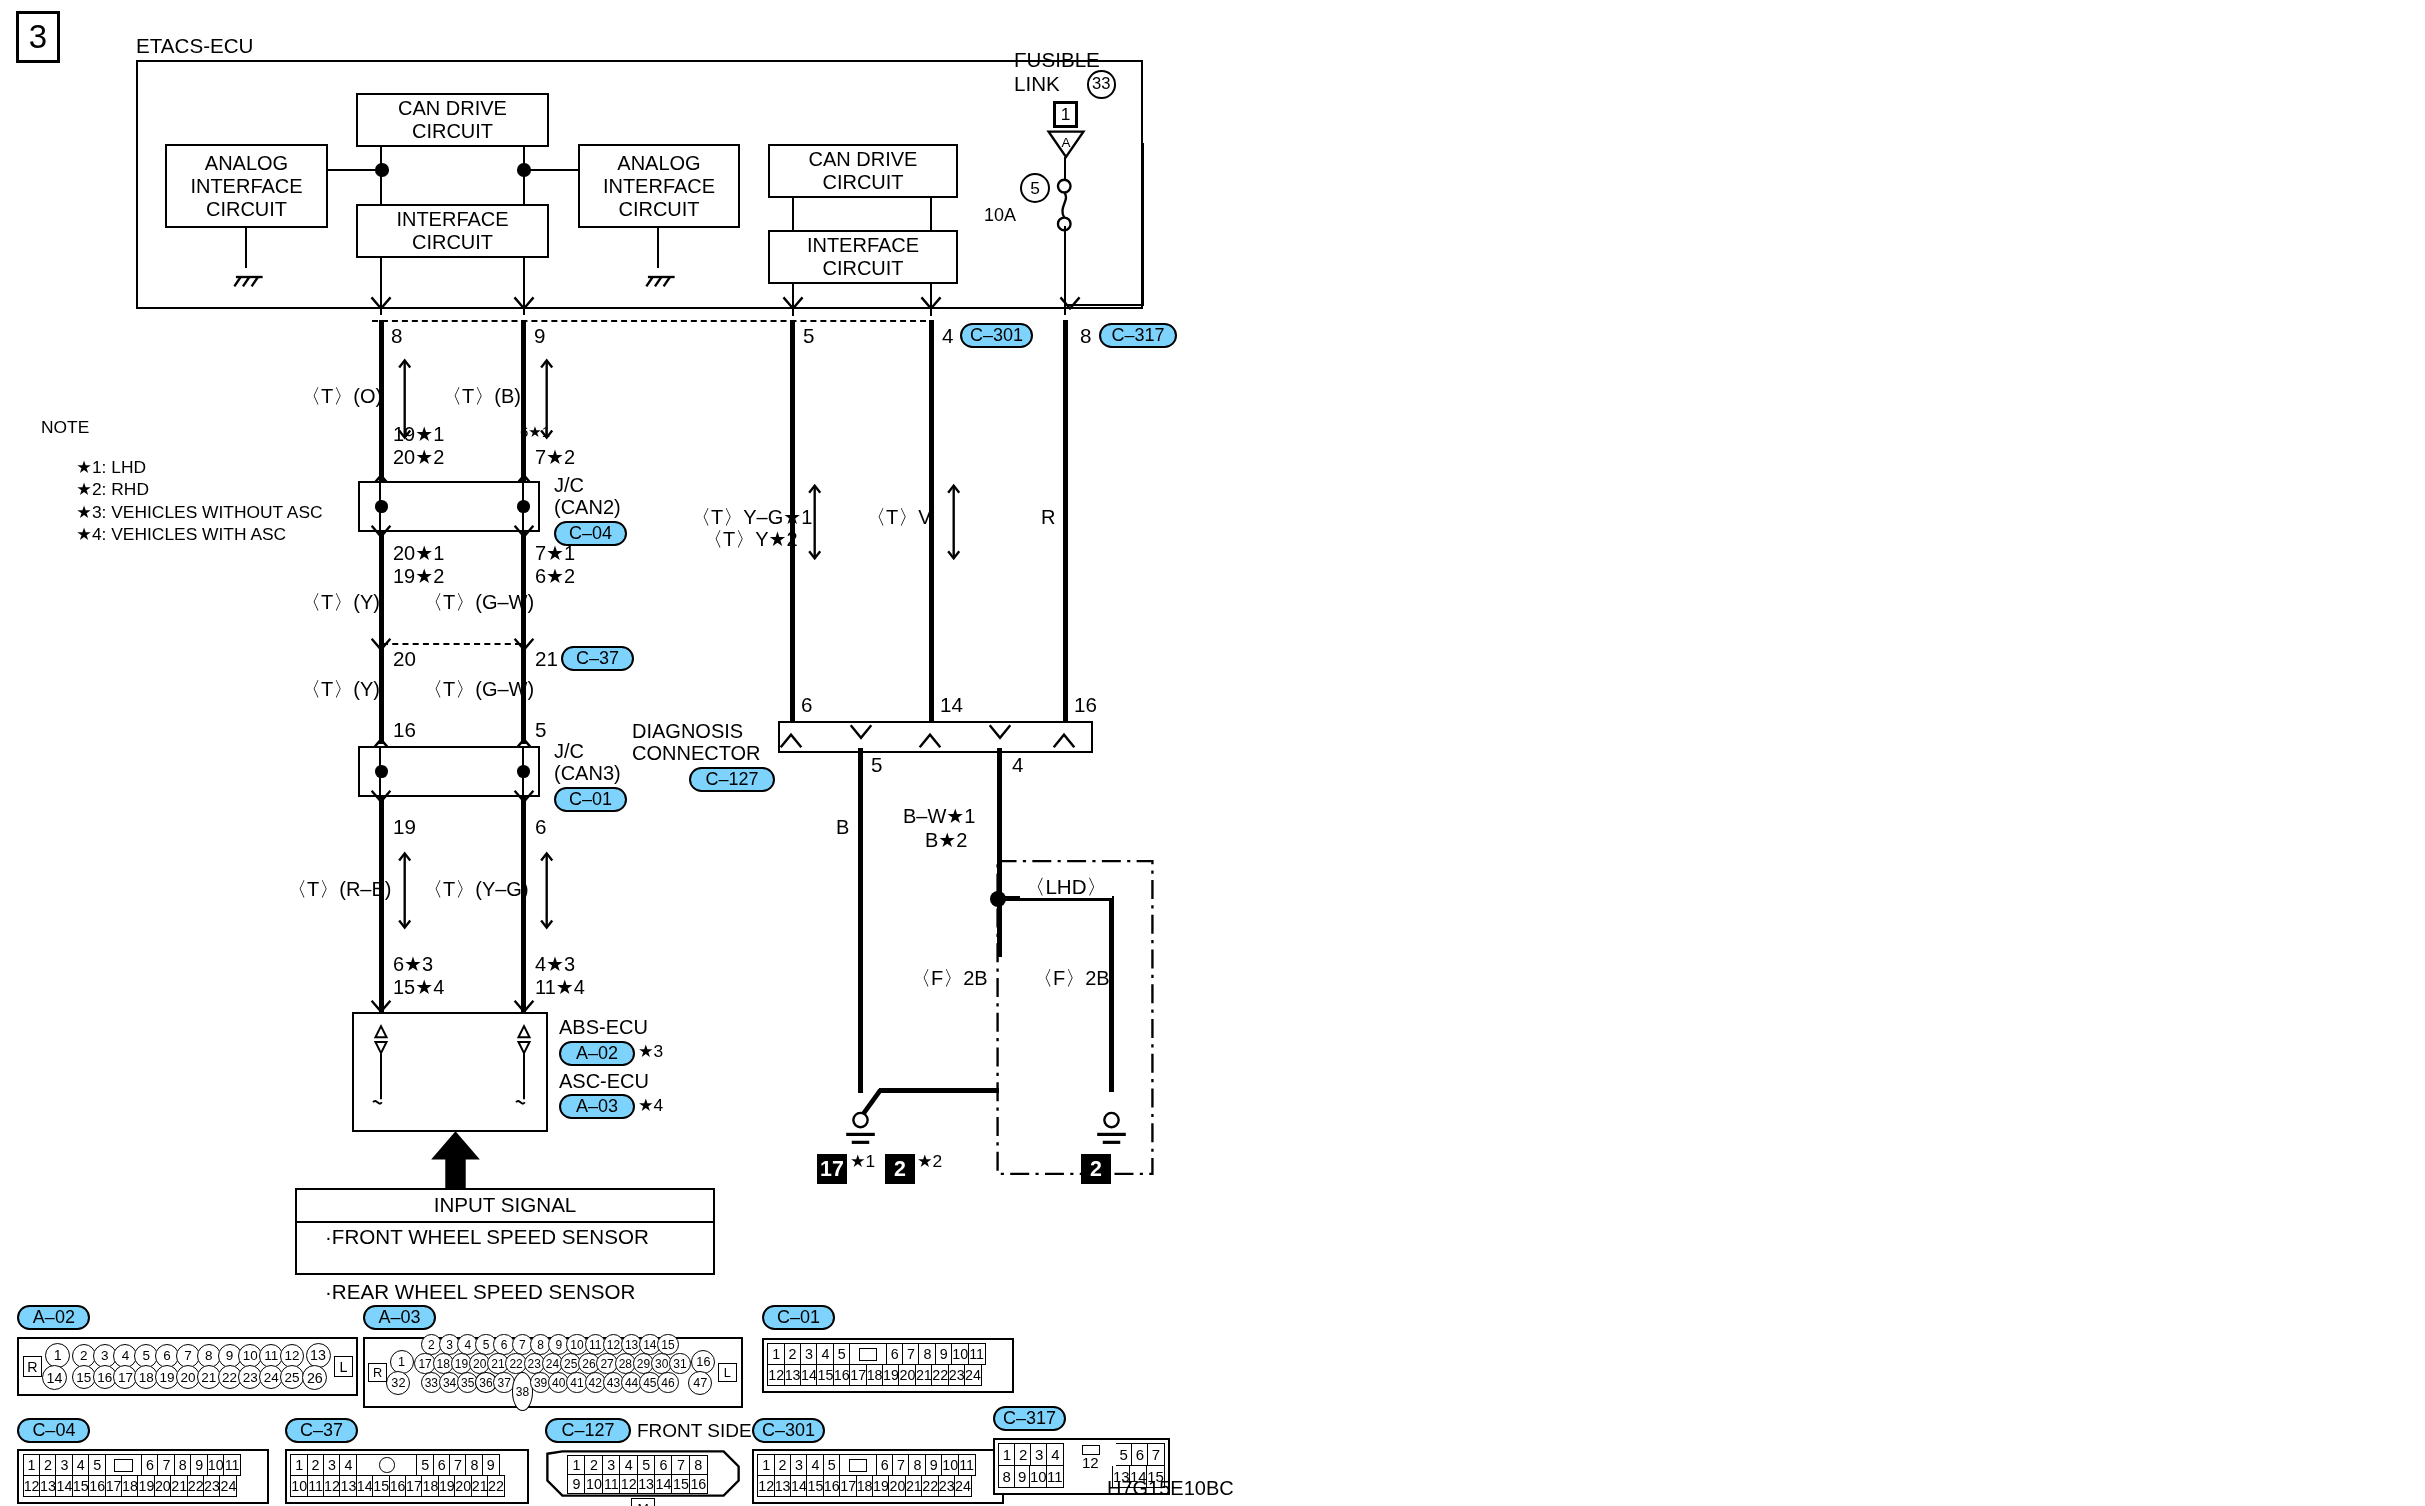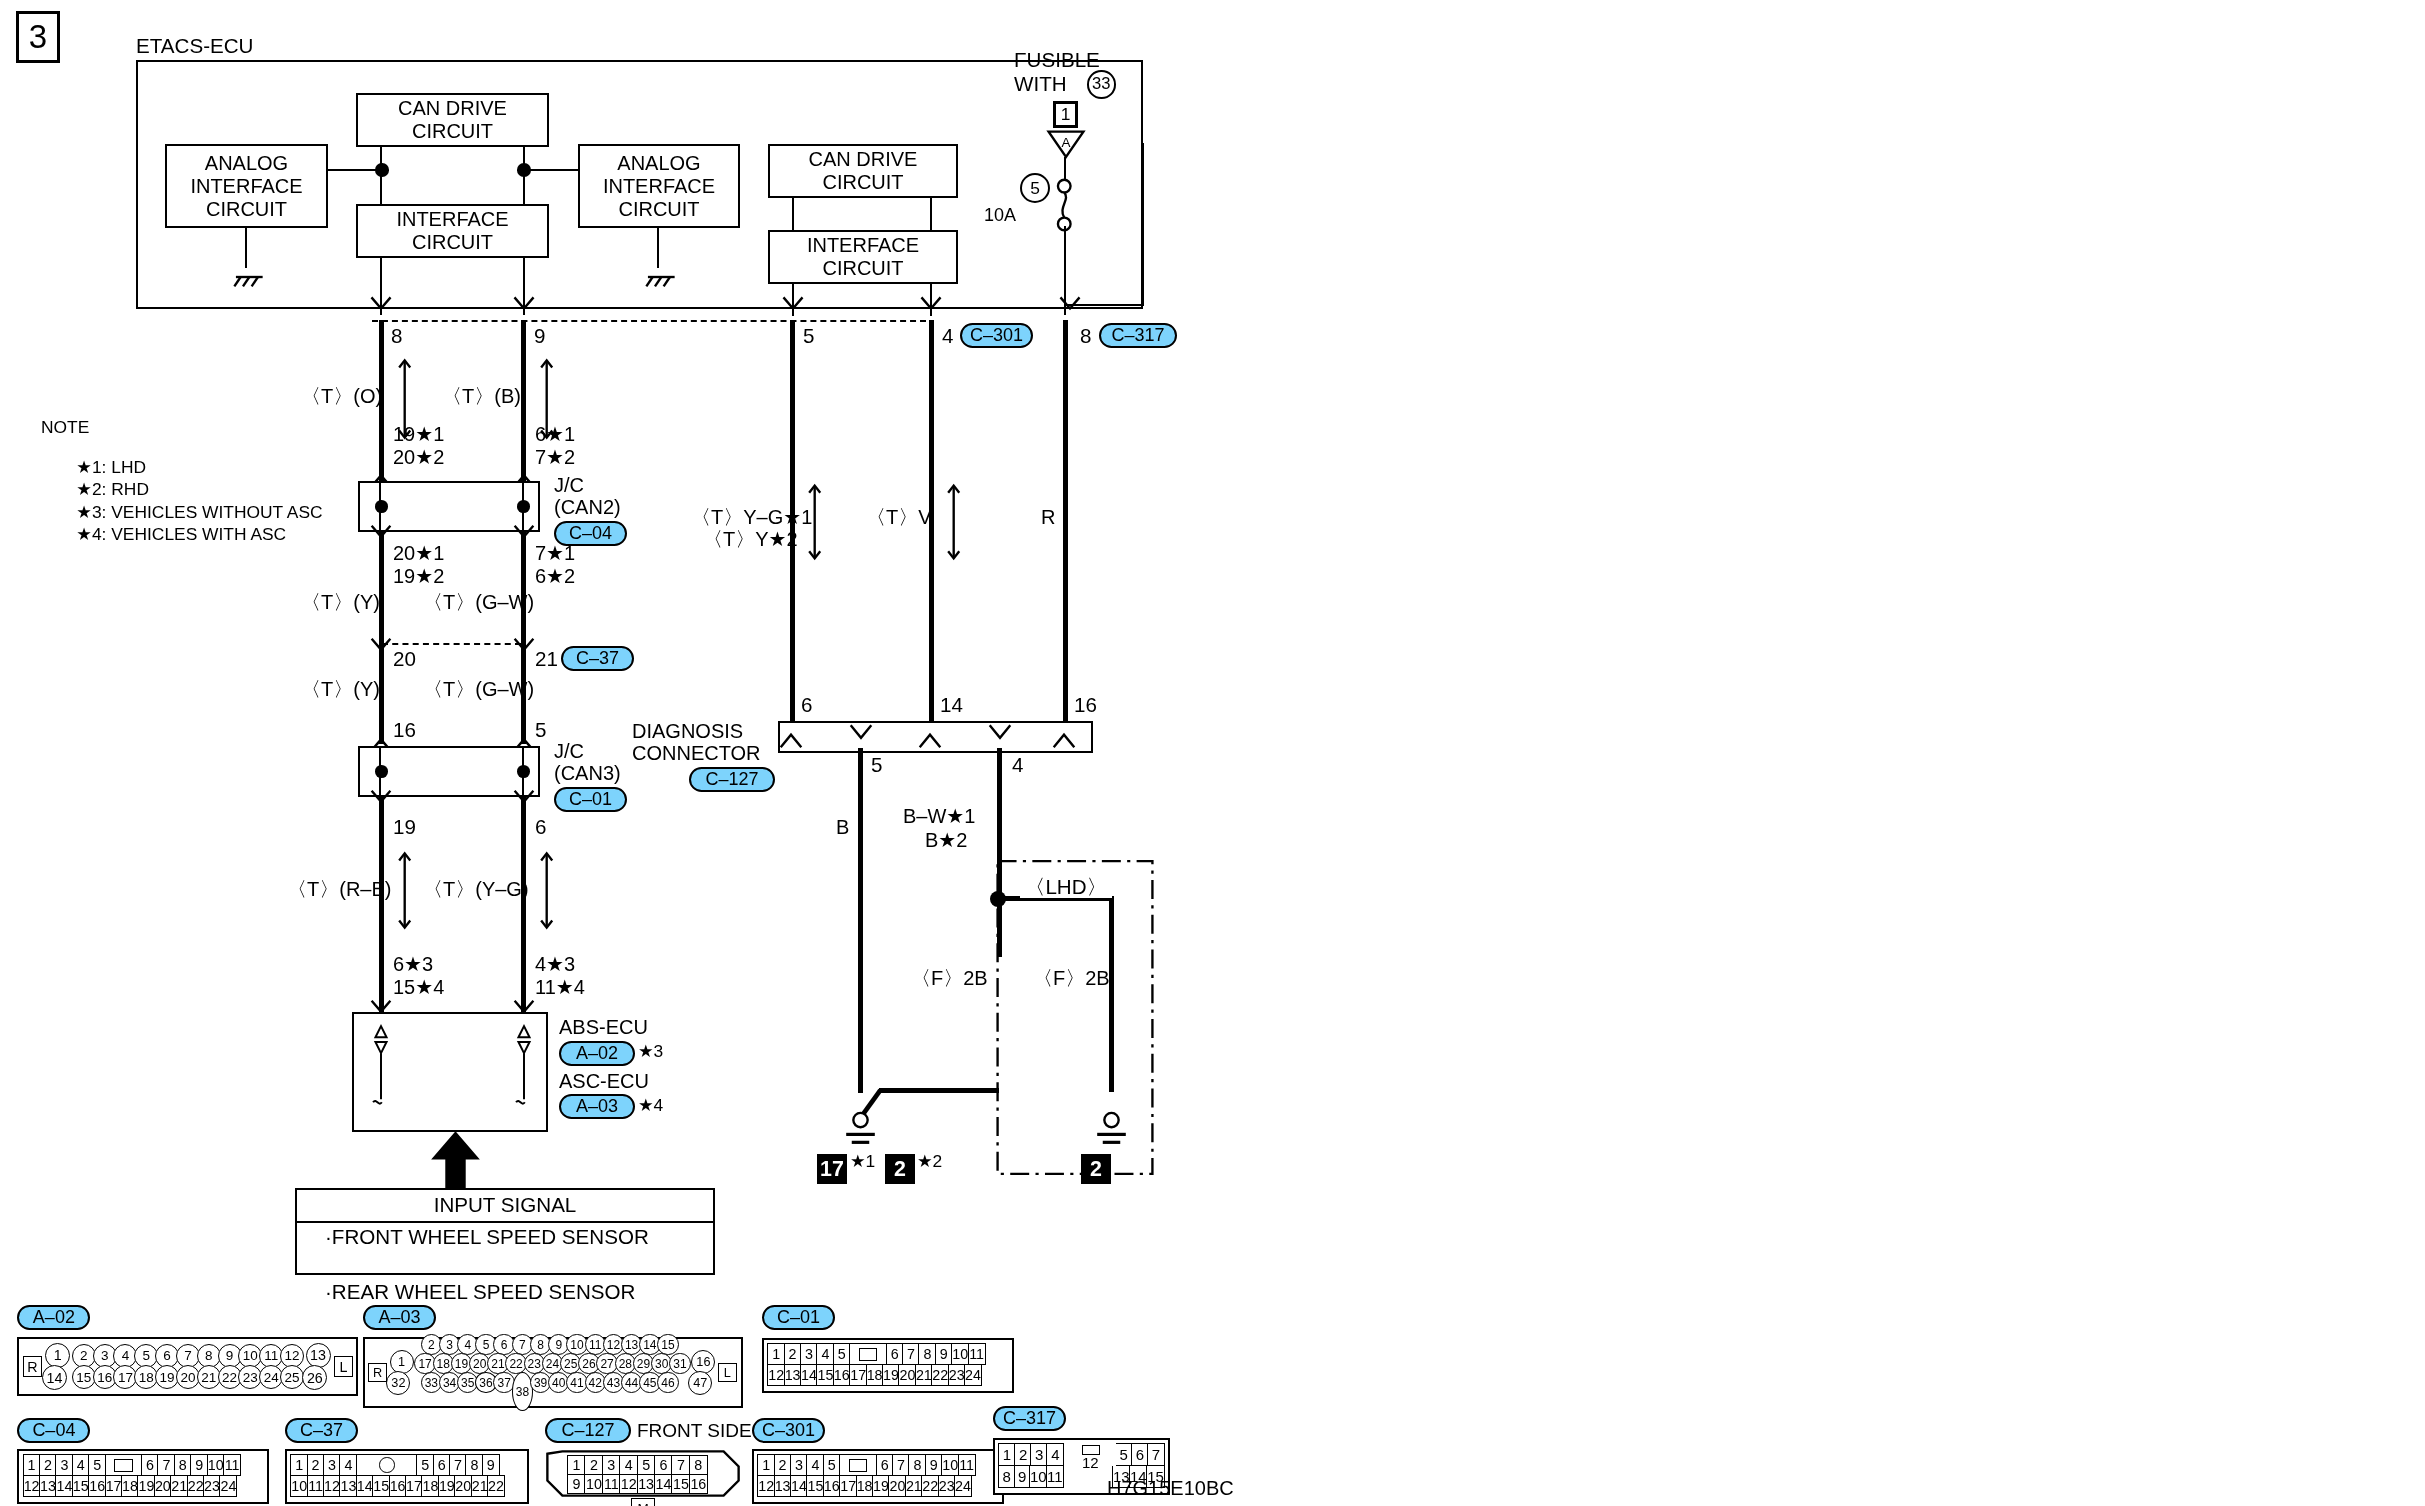--- a/index.html
+++ b/index.html
@@ -134,21 +134,21 @@
       <polyline points="3,8 15,22 27,8"></polyline>
     </g>
 </svg>
 <svg style="left:1058px;top:291px;width:24px;height:27px;" viewBox="0 0 30 34" width="24" height="27">
   <g stroke="#000" stroke-width="3" fill="none">
       <polyline points="3,8 15,22 27,8"></polyline>
     </g>
 </svg>
 
 <div class="txt" style="left:1014px;top:49px;font-size:20.6px;">FUSIBLE</div>
-<div class="txt" style="left:1014px;top:73px;font-size:20.6px;">WITH</div>
+<div class="txt" style="left:1014px;top:73px;font-size:20.6px;">LINK</div>
 <div class="circ" style="left:1087px;top:70px;width:28.5px;height:28.5px;font-size:16.6px;">
   <span>33</span>
 </div>
 <div class="sq" style="left:1053px;top:101px;width:25px;height:27px;font-size:17.4px;">
   <span>1</span>
 </div>
 <svg style="left:1047px;top:130px;width:38px;height:28.5px;" viewBox="0 0 48 36" width="38" height="28.5">
   <polygon points="2,2 46,2 24,34" fill="none" stroke="#000" stroke-width="3"></polygon>
   <text x="24" y="22" font-size="17" text-anchor="middle" font-family="Liberation Sans, sans-serif">A</text>
 </svg>
@@ -212,21 +212,21 @@
     <line x1="11" y1="4" x2="11" y2="100"></line>
     <polyline points="4,12 11,3 18,12"></polyline>
     <polyline points="4,92 11,101 18,92"></polyline>
   </g>
 </svg>
 <div class="txt" style="left:301px;top:386px;font-size:20px;">〈T〉(O)</div>
 <div class="txt" style="left:442px;top:386px;font-size:20px;">〈T〉(B)</div>
 
 <div class="txt" style="left:393px;top:424px;font-size:20px;">19★1</div>
 <div class="txt" style="left:393px;top:447px;font-size:20px;">20★2</div>
-<div class="txt" style="left:535px;top:424px;font-size:20px;">6★1</div>
+<div class="txt" style="left:520px;top:424px;font-size:15px;">6★1</div>
 <div class="txt" style="left:535px;top:447px;font-size:20px;">7★2</div>
 
 <svg style="left:369px;top:469px;width:24px;height:24px;" viewBox="0 0 30 30" width="24" height="24">
   <g stroke="#000" stroke-width="3" fill="none">
       <polyline points="3,22 15,8 27,22"></polyline>
     </g>
 </svg>
 <svg style="left:512px;top:469px;width:24px;height:24px;" viewBox="0 0 30 30" width="24" height="24">
   <g stroke="#000" stroke-width="3" fill="none">
       <polyline points="3,22 15,8 27,22"></polyline>

